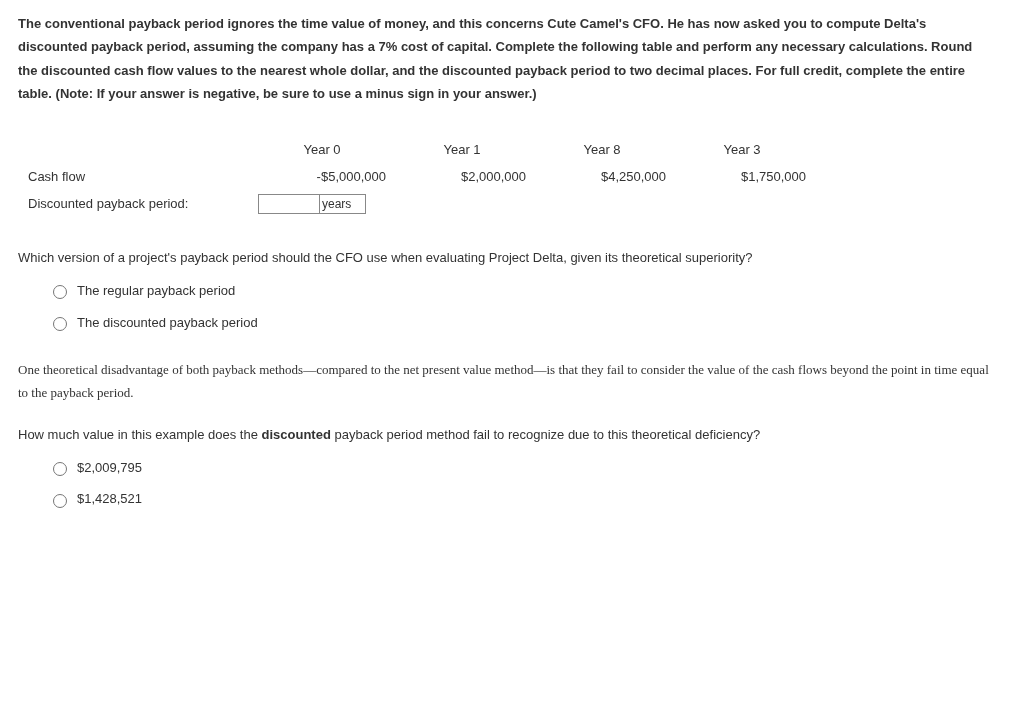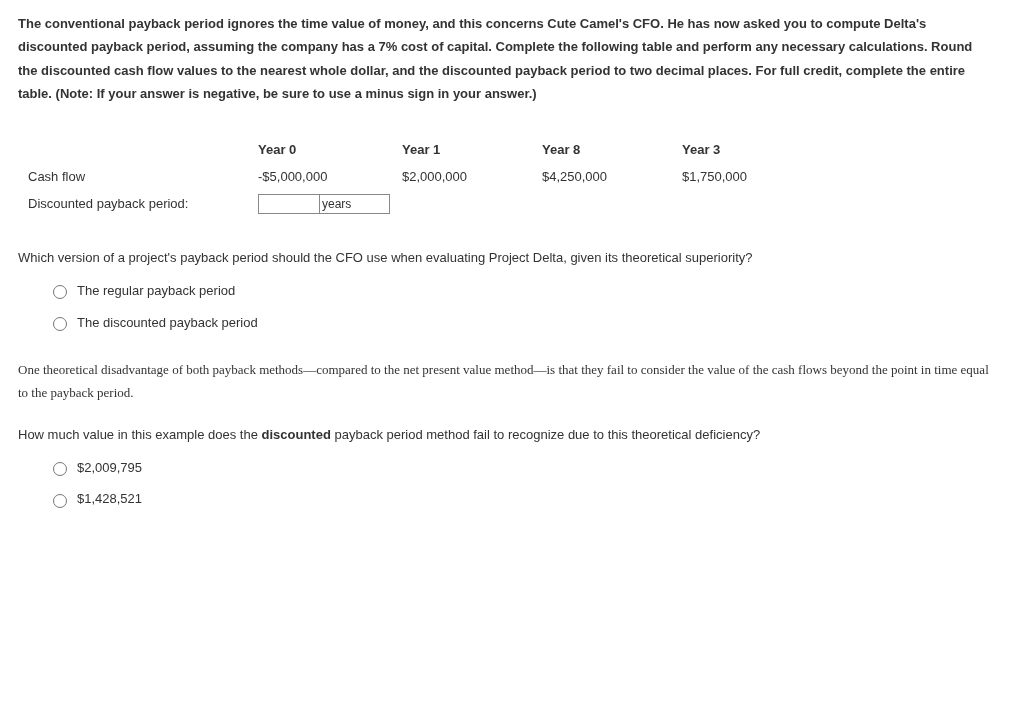--- a/index.html
+++ b/index.html
@@ -19,24 +19,24 @@
     margin-left: 4px;
   }
   table.data td, table.data th {
     padding: 2px 6px;
     text-align: left;
     font-weight: normal;
     vertical-align: middle;
     height: 24px;
   }
   table.data th.col-year {
-    text-align: left;
-    font-weight: bold;
+    text-align: center;
+    font-weight: normal;
   }
-  table.data td.center { text-align: left; }
+  table.data td.center { text-align: right; }
   table.data .labelcol { width: 230px; }
   table.data .yearcol { width: 140px; }
   .input-cell {
     display: inline-flex;
     align-items: center;
     border: 1px solid #888;
     background: #fff;
     height: 20px;
     width: 118px;
   }
@@ -51,21 +51,21 @@
     width: 100%;
     font-size: 12px;
     padding: 0;
   }
   .years-cell {
     display: inline-flex;
     align-items: center;
     border: 1px solid #888;
     background: #fff;
     height: 20px;
-    width: 132px;
+    width: 108px;
   }
   .years-cell input {
     border: none;
     outline: none;
     width: 60px;
     font-size: 12px;
     padding: 0 2px;
   }
   .years-cell .suffix {
     padding: 0 6px 0 2px;

